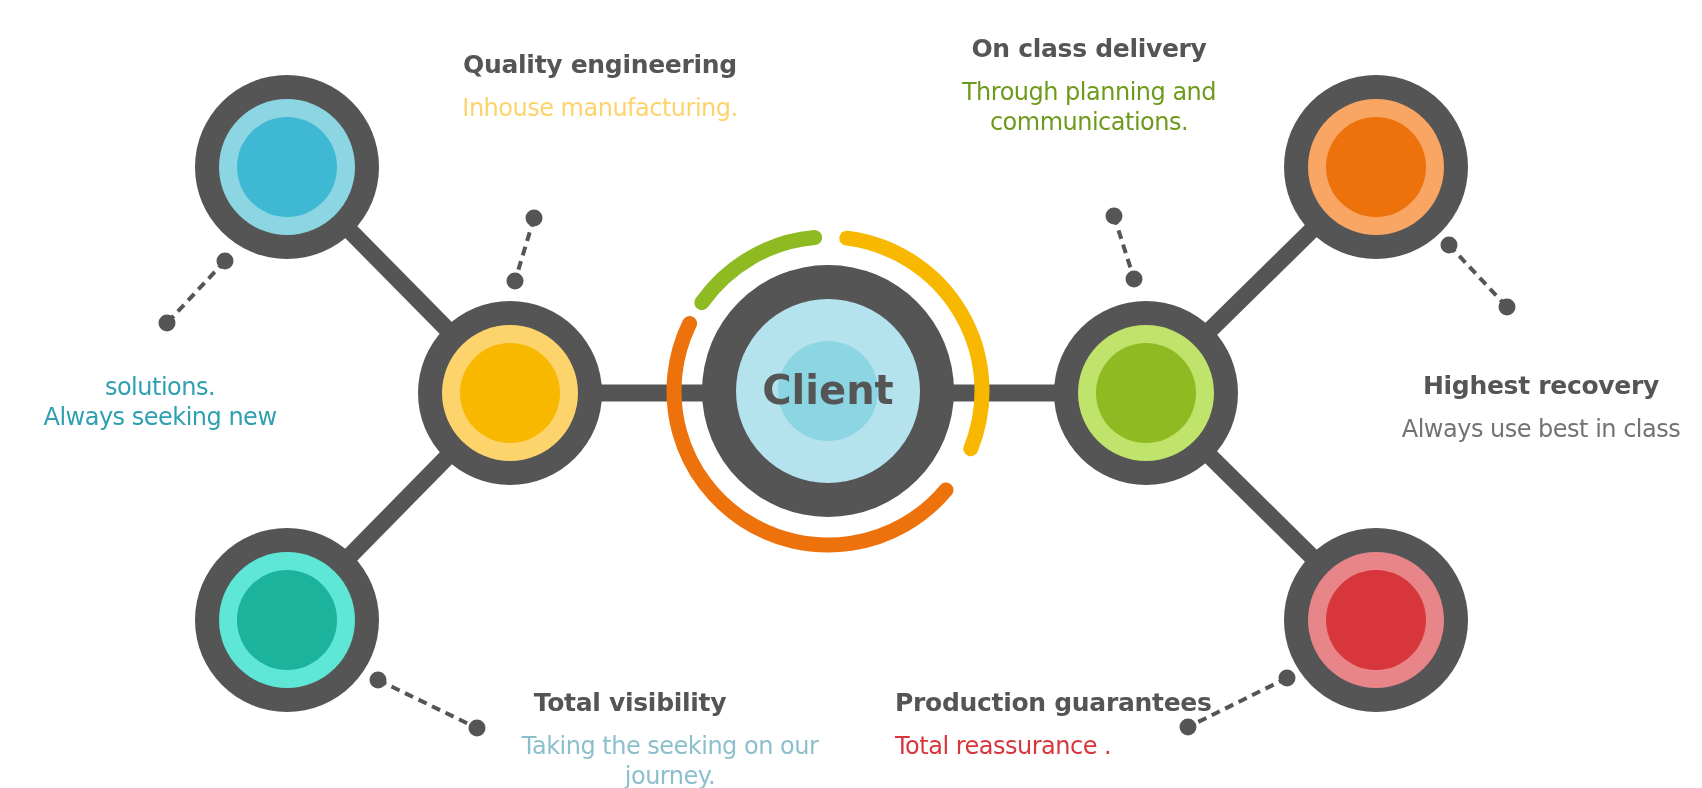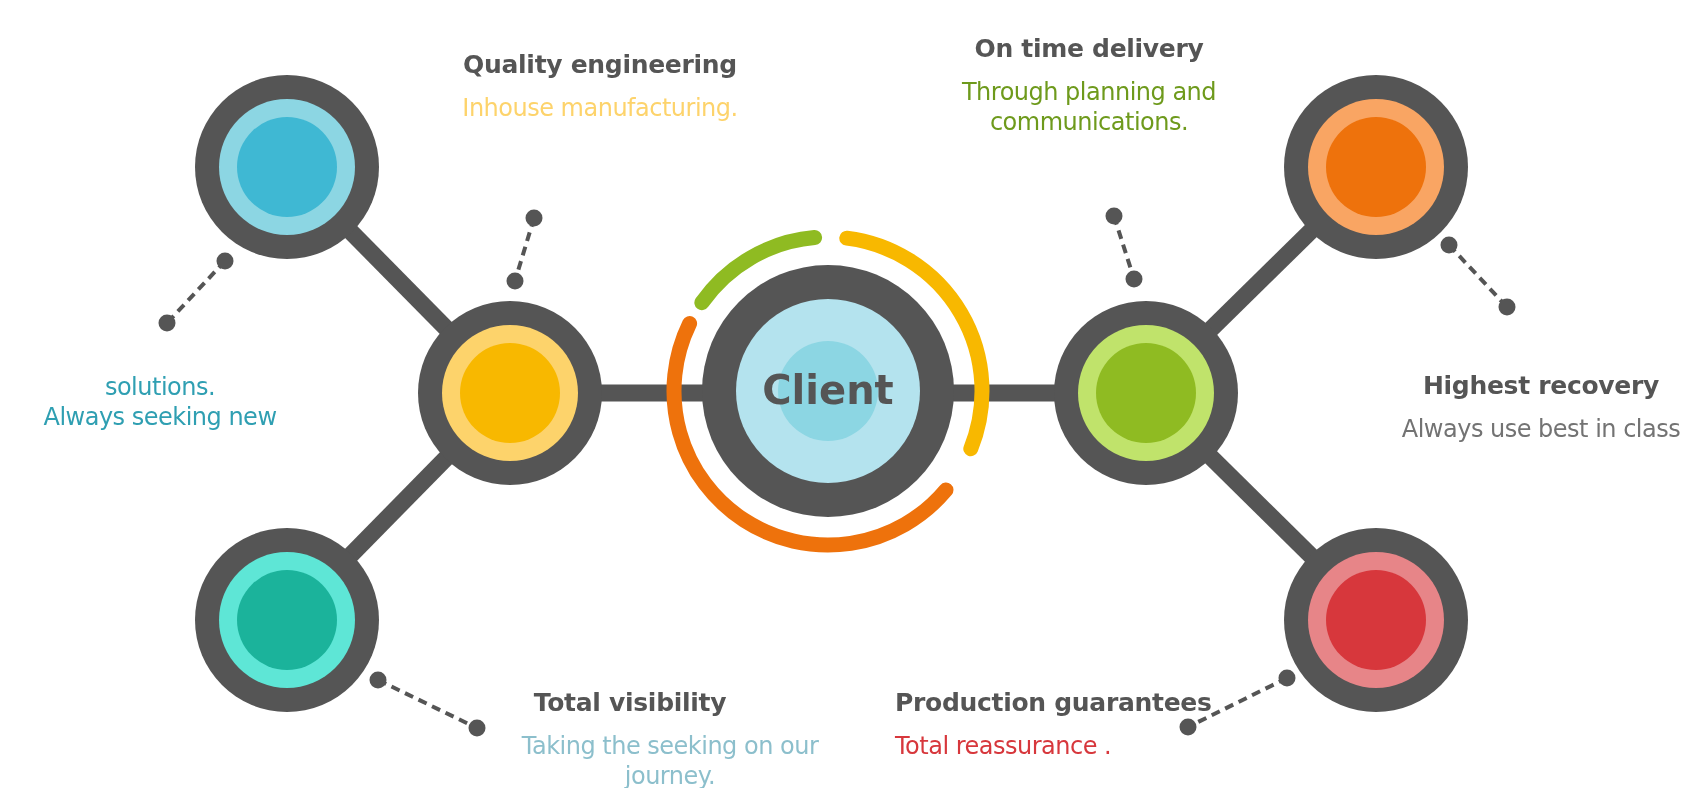--- a/index.html
+++ b/index.html
@@ -111,21 +111,21 @@
 
 <div class="label" style="left:500px; top:688px; width:340px;">
   <div class="title" style="margin-right:80px;">Total visibility</div>
   <div class="desc" style="color:#8cbfcc;">
     <div>Taking the seeking on our</div>
     <div>journey.</div>
   </div>
 </div>
 
 <div class="label" style="left:939px; top:34px; width:300px;">
-  <div class="title">On time delivery</div>
+  <div class="title">On class delivery</div>
   <div class="desc" style="color:#6e9a1c;">
     <div>Through planning and</div>
     <div>communications.</div>
   </div>
 </div>
 
 <div class="label" style="left:1381px; top:340px; width:320px;margin-top:31px;">
   <div class="title">Highest recovery</div>
   <div class="desc" style="color:#737373;">
     <div>Always use best in class</div>

